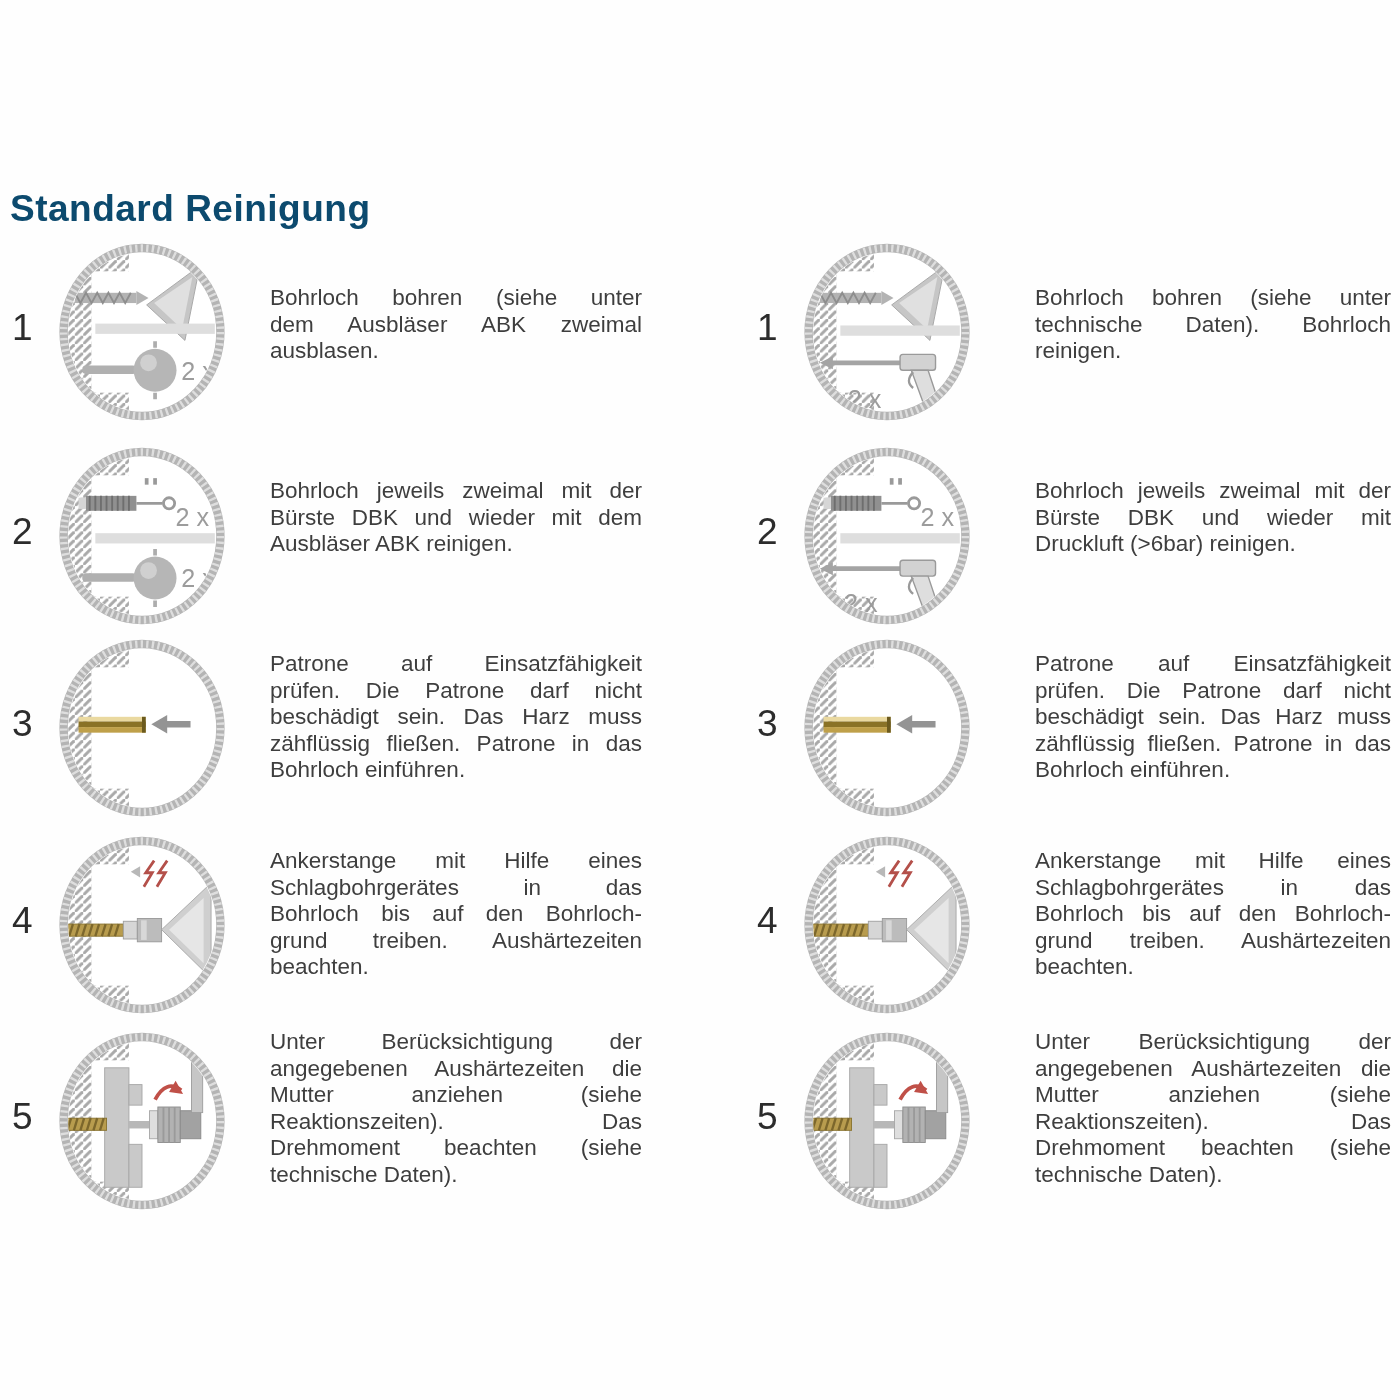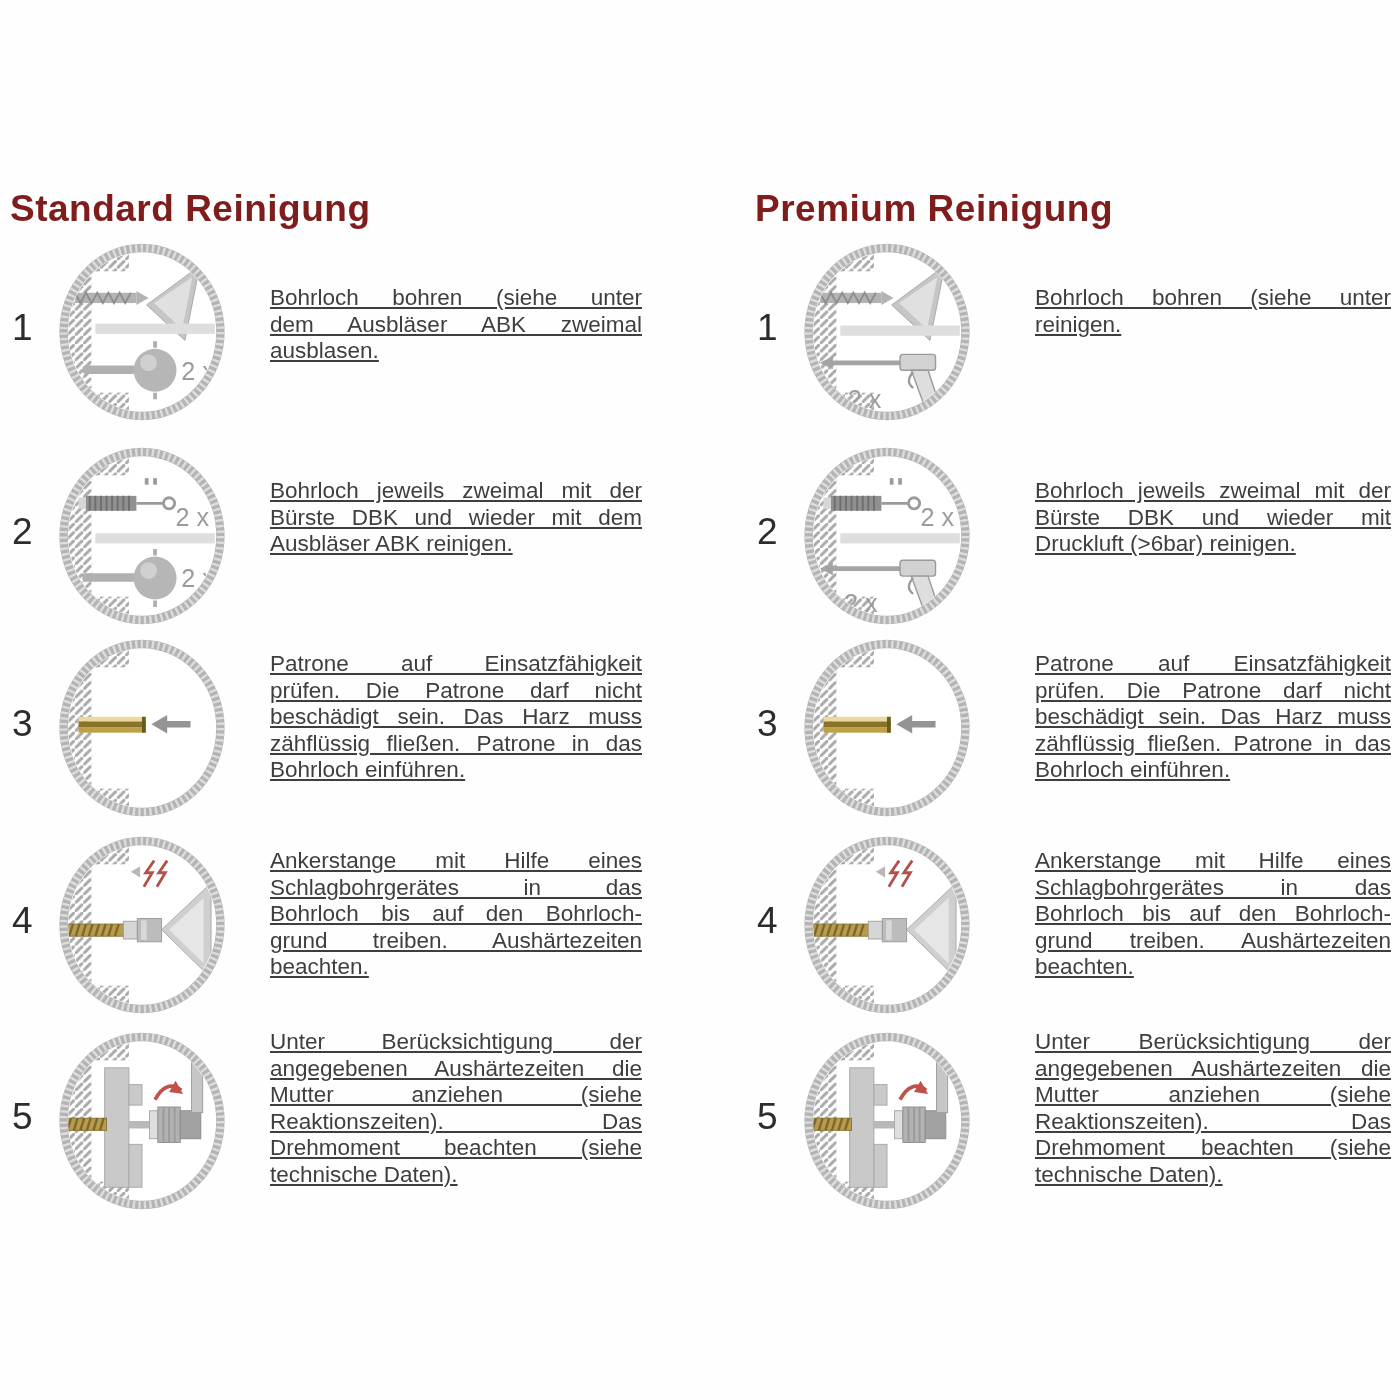--- a/index.html
+++ b/index.html
@@ -1,31 +1,31 @@
 <!DOCTYPE html>
 <html><head>
 <meta charset="utf-8">
 <style>
   html,body{margin:0;padding:0;background:#ffffff;}
   .page{position:relative;width:1400px;height:1400px;background:#fefefe;overflow:hidden;
         font-family:"Liberation Sans",sans-serif;}
   .column{position:absolute;top:0;height:100%;}
   .col-standard{left:10px;width:645px;}
   .col-premium{left:755px;width:645px;}
-  .col-title{position:absolute;top:188px;left:0;font-size:37px;font-weight:bold;color:#7f1d1d;
+  .col-title{position:absolute;top:188px;left:0;font-size:37px;font-weight:bold;color:#0c4a6e;
              white-space:nowrap;letter-spacing:0.5px;}
   .step{position:absolute;left:0;width:100%;}
   .r1{top:237px;height:202px}
   .r2{top:441px;height:196px}
   .r3{top:633px;height:196px}
   .r4{top:830px;height:196px}
   .r5{top:1026px;height:202px}
   .step-num{position:absolute;left:2px;top:70px;font-size:37px;color:#2c2c2c;}
   .illus{position:absolute;left:48px;top:0;width:168px;height:190px;}
-  .step-text{position:absolute;font-size:22.5px;line-height:26.6px;color:#3e3e3e;text-decoration:underline;}
+  .step-text{position:absolute;font-size:22.5px;line-height:26.6px;color:#3e3e3e;}
   .col-standard .step-text{left:260px;width:372px;}
   .col-premium .step-text{left:280px;width:356px;}
   .tt1{top:48px}.tt2{top:37px}.tt3{top:18px}.tt4{top:18px}.tt5{top:3px}
   .tline{white-space:normal;}
   .tline.just{text-align:justify;text-align-last:justify;}
 </style>
 </head>
 <body>
 
 <div class="page">
@@ -238,21 +238,20 @@
           <div class="tline just">angegebenen Aushärtezeiten die</div>
           <div class="tline just">Mutter anziehen (siehe</div>
           <div class="tline just">Reaktionszeiten). Das</div>
           <div class="tline just">Drehmoment beachten (siehe</div>
           <div class="tline">technische Daten).</div>
         </div>
     </div>
   </div>
 
   <div class="column col-premium">
-    <div class="col-title">Premium Reinigung</div>
 
     <div class="step r1">
       <div class="step-num">1</div>
       <svg class="illus" viewBox="0 0 180 190">
           <defs>
             <pattern id="h6" width="9" height="9" patternUnits="userSpaceOnUse">
               <path d="M-1,10 L10,-1" stroke="#a9a9a9" stroke-width="3.2" fill="none"></path>
             </pattern>
             <clipPath id="c6">
               <ellipse cx="90" cy="95" rx="79" ry="85"></ellipse>
@@ -272,20 +271,21 @@
             <line x1="30" y1="128" x2="104" y2="128" stroke="#a4a4a4" stroke-width="5"></line>
             <polygon points="18,128 32,121 32,135" fill="#a4a4a4"></polygon>
             <rect x="104" y="119" width="38" height="17" rx="3" fill="#d2d2d2" stroke="#9a9a9a" stroke-width="1.5"></rect>
             <polygon points="116,136 134,136 146,172 130,174" fill="#dedede" stroke="#9a9a9a" stroke-width="1.5"></polygon>
             <path d="M118,138 q-9,10 0,17" stroke="#9a9a9a" stroke-width="2.5" fill="none"></path>
             <text x="48" y="176" font-size="27" fill="#9c9c9c" font-family="&quot;Liberation Sans&quot;,sans-serif">2 x</text>
           </g>
         </svg>
       <div class="step-text tt1">
           <div class="tline just">Bohrloch bohren (siehe unter</div>
+          <div class="tline just">technische Daten). Bohrloch</div>
           <div class="tline">reinigen.</div>
         </div>
     </div>
 
     <div class="step r2">
       <div class="step-num">2</div>
       <svg class="illus" viewBox="0 0 180 190">
           <defs>
             <pattern id="h7" width="9" height="9" patternUnits="userSpaceOnUse">
               <path d="M-1,10 L10,-1" stroke="#a9a9a9" stroke-width="3.2" fill="none"></path>

